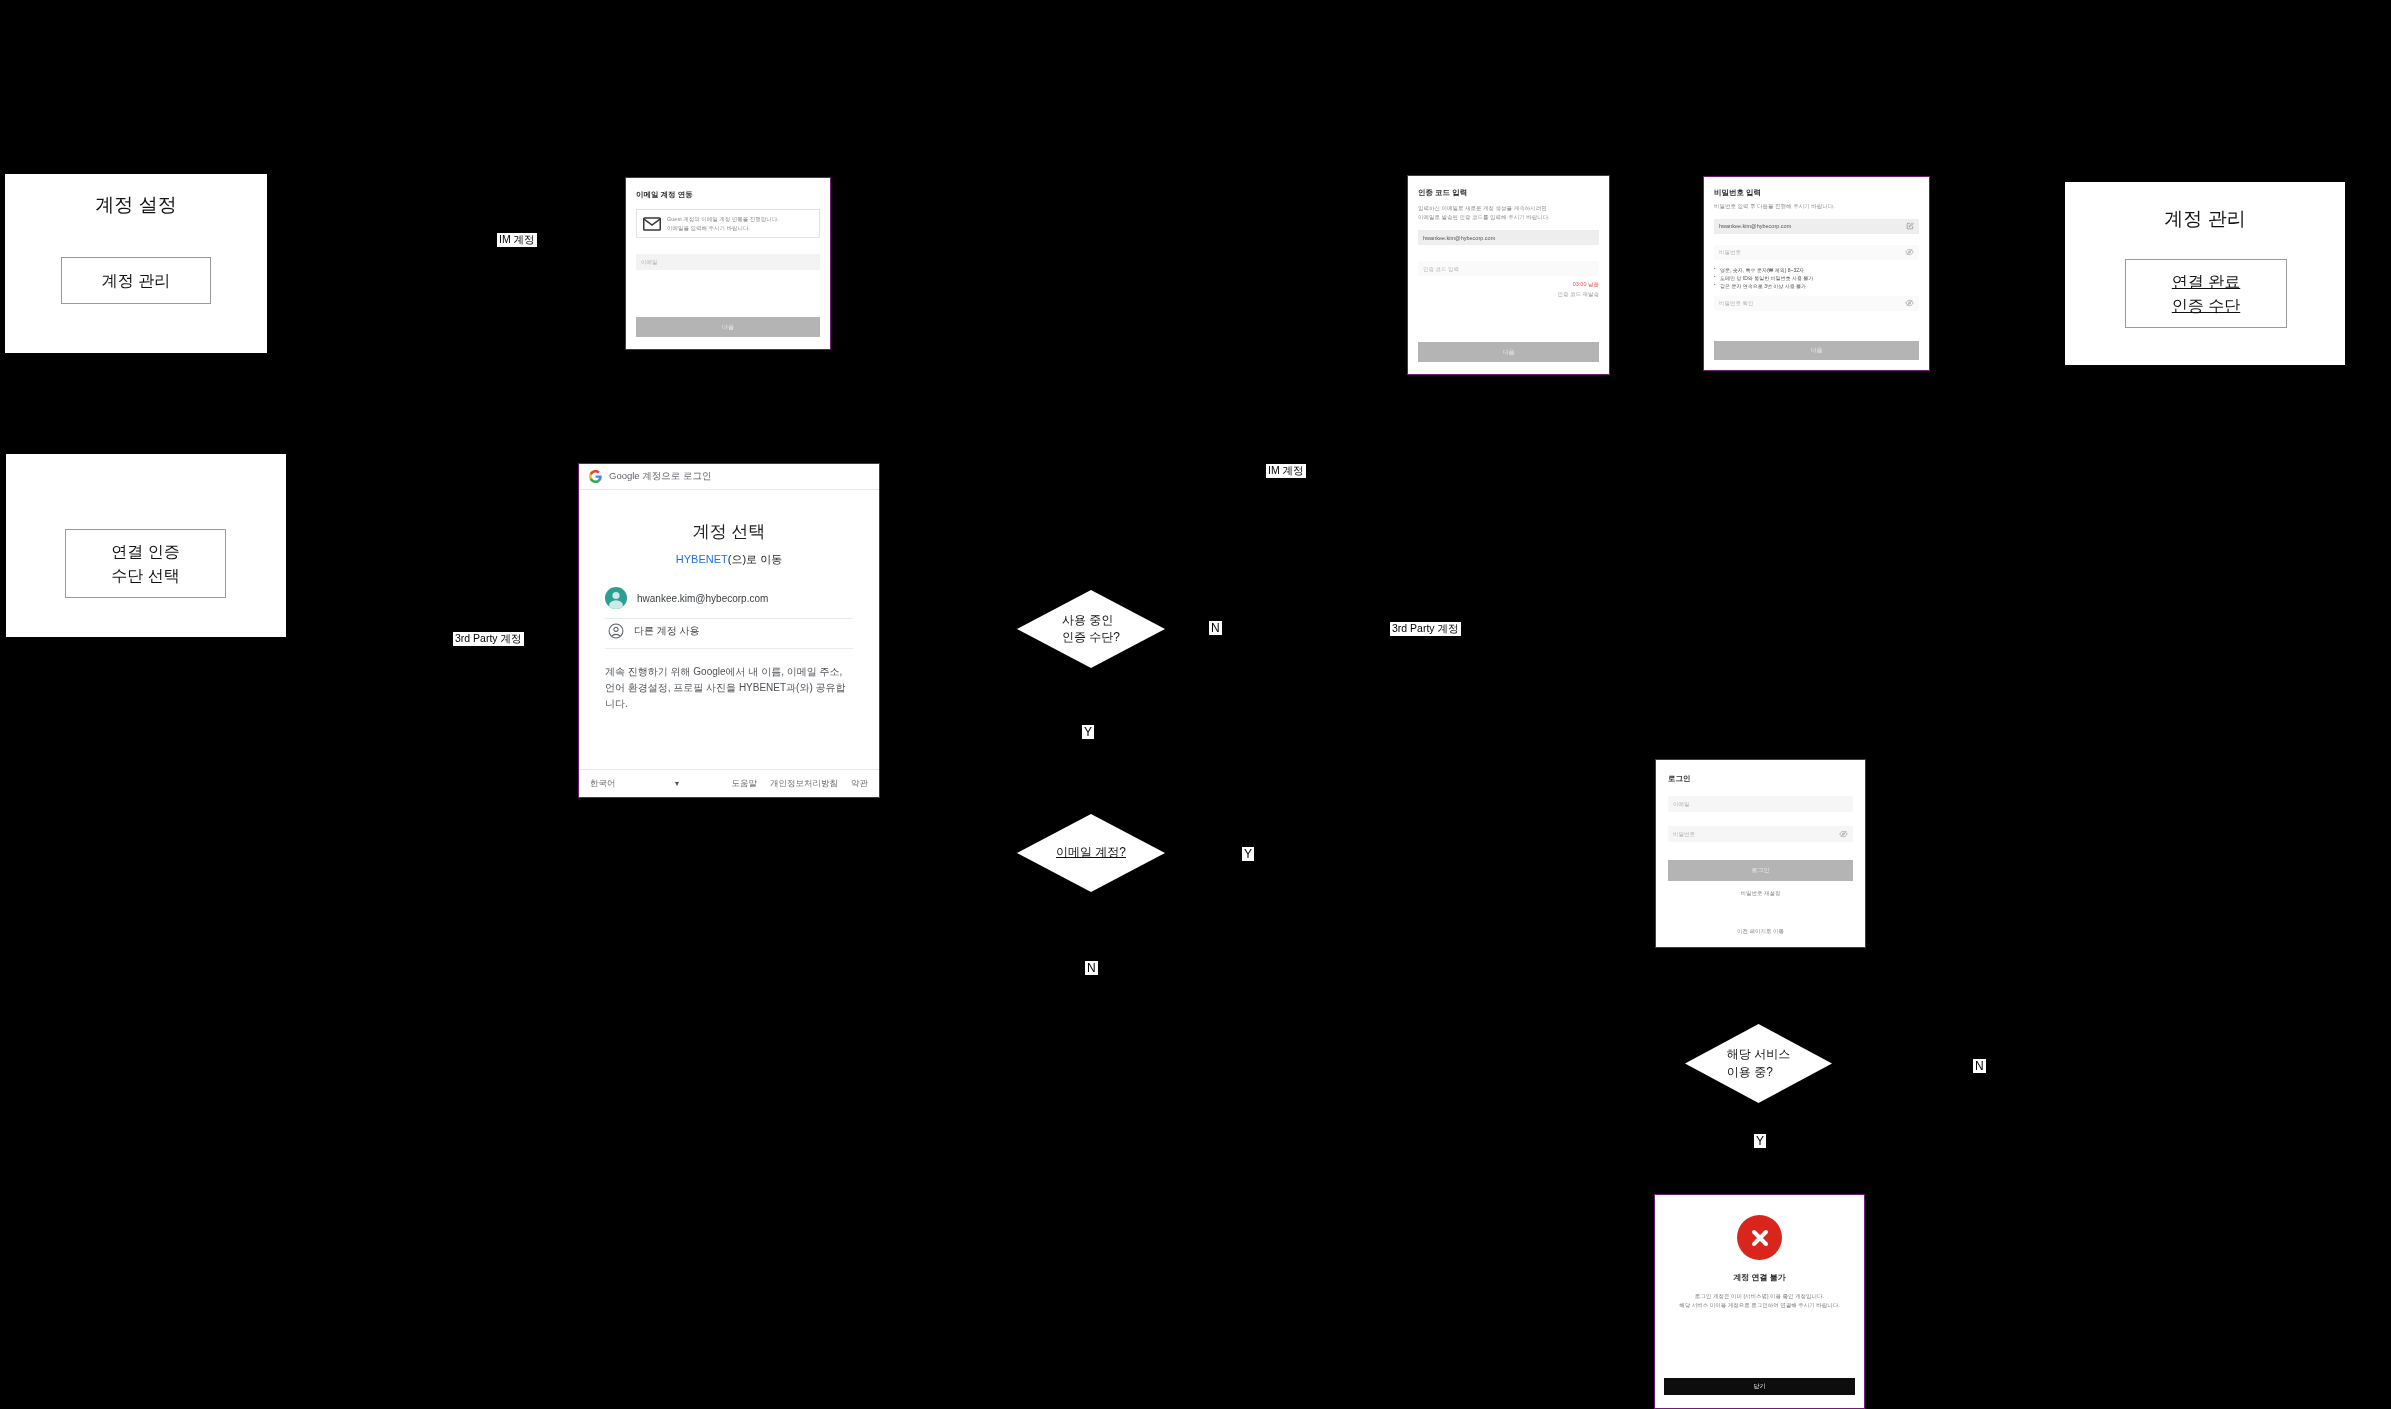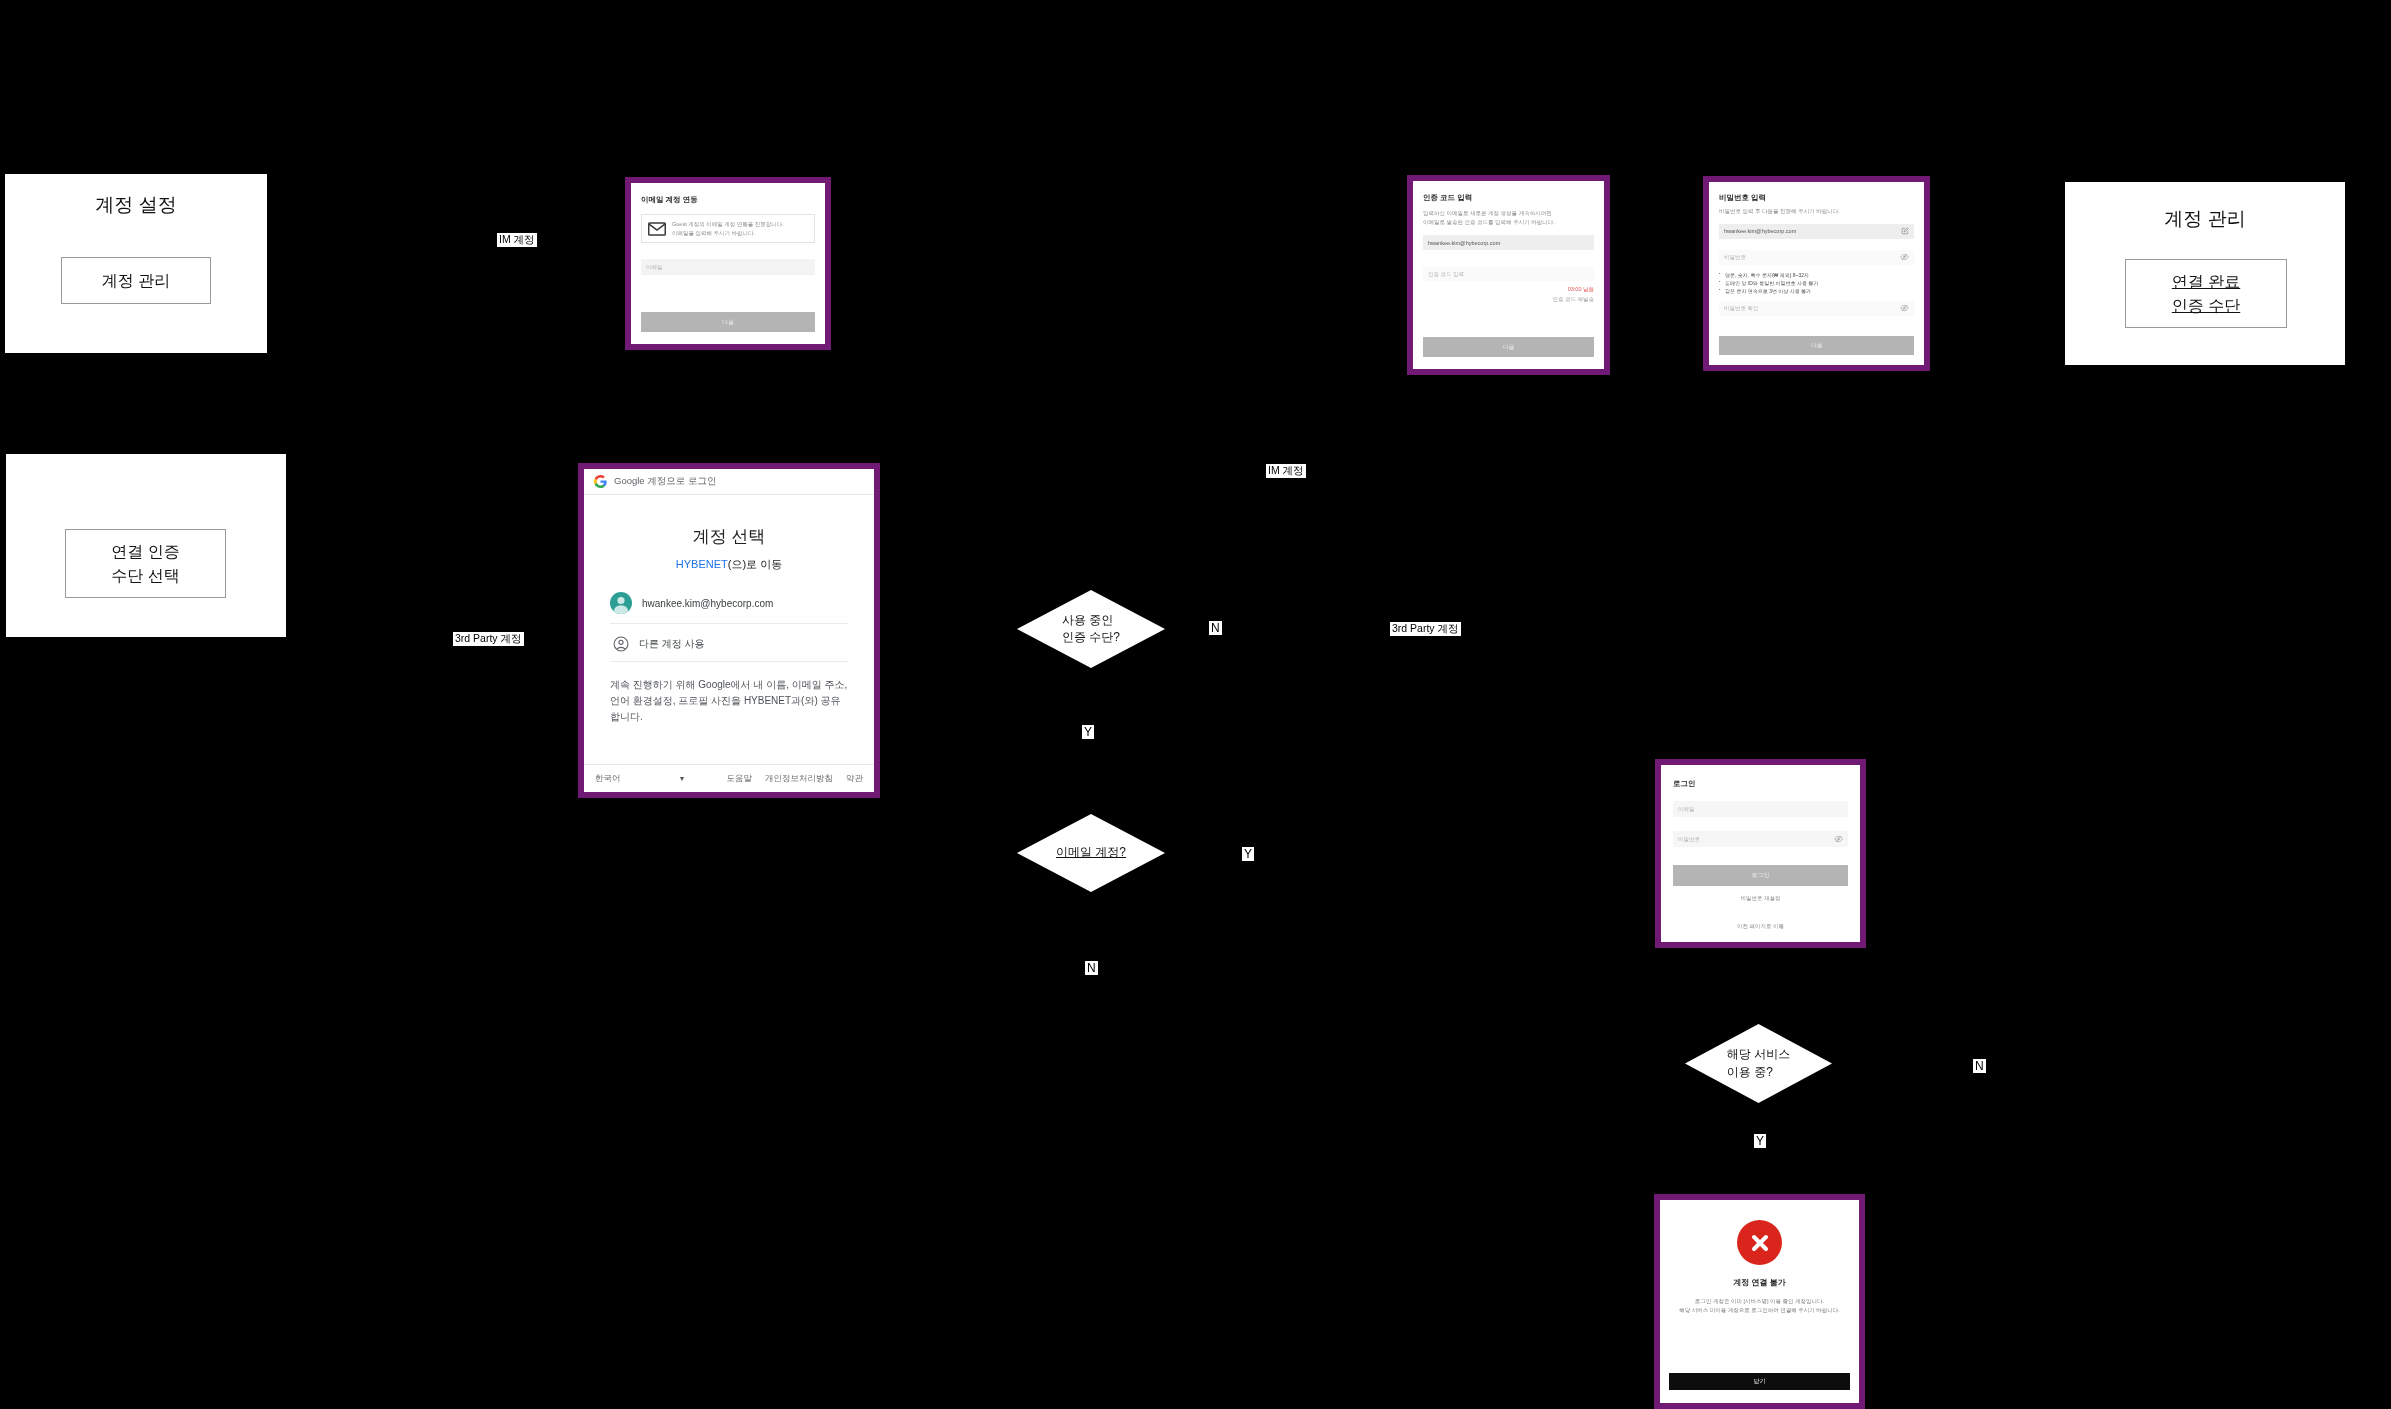--- a/index.html
+++ b/index.html
@@ -16,21 +16,21 @@
     font-size:16px;line-height:1.5;color:#111;white-space:pre-line;}
   .diamond{position:absolute;background:#fff;
     clip-path:polygon(50% 0,100% 50%,50% 100%,0 50%);
     display:flex;align-items:center;justify-content:center;text-align:left;
     font-size:12px;line-height:1.45;white-space:pre-line;color:#111;}
   .edge-label{position:absolute;background:#fff;color:#000;font-size:10.5px;
     line-height:1.3;padding:0 2px;white-space:nowrap;}
   .yn{position:absolute;background:#fff;color:#000;font-size:12px;line-height:1.2;
     padding:0 2px;font-weight:500;}
   
-  .screen{position:absolute;background:#fff;border:6px solid #701a75;
+  .screen{position:absolute;background:#fff;border:1px solid #701a75;
     box-sizing:border-box;}
   .dlg{padding:12px 10px;}
   .dlg-title{font-size:7.5px;font-weight:bold;color:#2b2b2b;}
   .dlg-body{font-size:5.5px;color:#8a8a8a;line-height:1.55;white-space:pre-line;}
   .field{display:block;background:#f3f3f3;border:none;outline:none;width:100%;
     height:16px;font-size:5.5px;color:#444;padding:0 5px;box-sizing:border-box;
     font-family:inherit;}
   .field::placeholder{color:#b2b2b2;}
   .field.filled{background:#eeeeee;color:#555;}
   .field.lite{background:#fafafa;}
@@ -120,21 +120,21 @@
           </defs>
         <g clip-path="url(#avclip)">
           <rect width="22" height="22" fill="#2d9e94"></rect>
           <circle cx="11" cy="8.5" r="3.6" fill="#cdeae6"></circle>
           <ellipse cx="11" cy="18.8" rx="7" ry="5.6" fill="#cdeae6"></ellipse>
         </g>
       </svg>
     </span>
     <span>hwankee.kim@hybecorp.com</span>
   </div>
-  <div class="g-row" style="margin-top:12px;">
+  <div class="g-row" style="margin-top:4px;">
     <span style="display:flex;margin-left:3px;">
       <svg width="16" height="16" viewBox="0 0 24 24" fill="none" stroke="#5f6368" stroke-width="1.6">
         <circle cx="12" cy="12" r="10.4"></circle>
         <circle cx="12" cy="9.5" r="3.1"></circle>
         <path d="M5.5 19.6 a8 6.2 0 0 1 13 0"></path>
       </svg>
     </span>
     <span>다른 계정 사용</span>
   </div>
   <div class="g-disclaimer">계속 진행하기 위해 Google에서 내 이름, 이메일 주소, 언어 환경설정, 프로필 사진을 HYBENET과(와) 공유합니다.</div>

